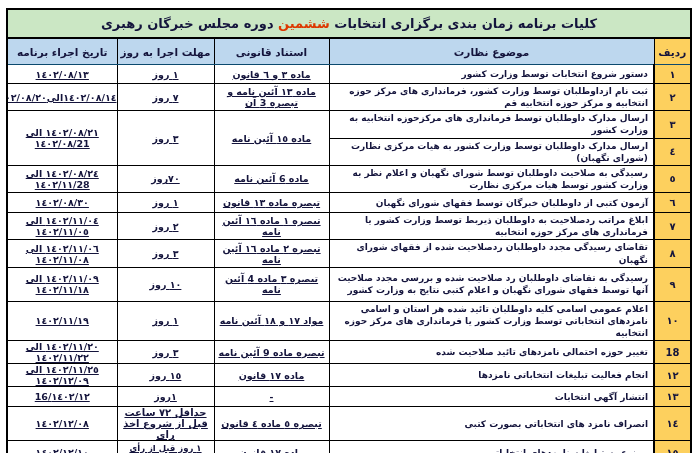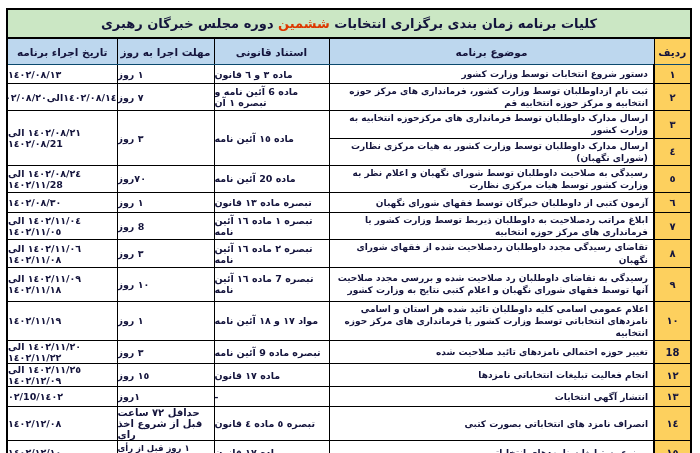--- a/index.html
+++ b/index.html
@@ -15,21 +15,21 @@
   col.w-deadline{width:97px}col.w-date{width:110px}
   .title-cell{background:var(--title-bg,#cbe7c4);height:27px;text-align:center;
               font-size:13px;border-bottom:2px solid #000;margin-top:40px;}
   .hl{color:var(--highlight,#dd3800);}
   th{background:var(--header-bg,#bdd7ee);height:25px;font-size:10.5px;
      text-align:center;border-bottom:1px solid #0c4a6e;}
   th.num-h{background:var(--num-bg,#fdd05e);}
   td.num{background:var(--num-bg,#fdd05e);text-align:center;font-size:10px;
          border-left-width:2px;}
   td.subj{text-align:right;font-size:9px;line-height:1.35;padding:1px 5px;}
-  td.c{text-align:left;font-size:9.5px;}
+  td.c{text-align:center;font-size:9.5px;text-decoration:underline;}
   td.small{font-size:10px;}
   td.msmall{font-size:8.5px;}
   tr.h16 td{height:16px}tr.h17 td{height:17px}tr.h21 td{height:21px}
   tr.h23 td{height:23px}tr.h24 td{height:24px}tr.h31 td{height:31px}
 </style>
 </head>
 <body>
 
 <div class="sheet">
 
@@ -40,83 +40,83 @@
         <col class="w-legal">
       <col class="w-deadline">
         <col class="w-date">
     </colgroup>
     <tbody>
         <tr>
       <td class="title-cell" colspan="5"><span>کلیات برنامه زمان بندی برگزاری انتخابات </span><span class="hl">ششمین</span><span> دوره مجلس خبرگان رهبری</span></td>
     </tr>
     <tr>
       <th class="num-h">ردیف</th>
-      <th>موضوع برنامه</th>
+      <th>موضوع نظارت</th>
       <th>استناد قانونی</th>
       <th>مهلت اجرا به روز</th>
       <th>تاریخ اجراء برنامه</th>
     </tr>
 
     <tr class="h16">
       <td class="num">١</td>
       <td class="subj">دستور شروع انتخابات توسط وزارت کشور</td>
       <td class="c">ماده ٣ و ٦ قانون</td>
       <td class="c">١ روز</td>
       <td class="c">١٤٠٢/٠٨/١٣</td>
     </tr>
     <tr class="h16">
       <td class="num">٢</td>
       <td class="subj">ثبت نام ازداوطلبان توسط وزارت کشور، فرمانداری های مرکز حوزه انتخابیه و مرکز حوزه انتخابیه قم</td>
-      <td class="c">ماده 6 آئین نامه و تبصره ١ آن</td>
+      <td class="c">ماده ١٣ آئین نامه و تبصره 3 آن</td>
       <td class="c">٧ روز</td>
       <td class="c">١٤٠٢/٠٨/١٤الی١٤٠٢/٠٨/٢٠</td>
     </tr>
     <tr class="h23">
       <td class="num">٣</td>
       <td class="subj">ارسال مدارک داوطلبان توسط فرمانداری های مرکزحوزه انتخابیه به وزارت کشور</td>
       <td class="c" rowspan="2">ماده ١٥ آئین نامه</td>
       <td class="c" rowspan="2">٣ روز</td>
       <td class="c" rowspan="2">١٤٠٢/٠٨/٢١ الی ١٤٠٢/٠٨/21</td>
     </tr>
     <tr class="h23">
       <td class="num">٤</td>
       <td class="subj">ارسال مدارک داوطلبان توسط وزارت کشور به هیات مرکزی نظارت (شورای نگهبان)</td>
     </tr>
     <tr class="h24">
       <td class="num">٥</td>
       <td class="subj">رسیدگی به صلاحیت داوطلبان توسط شورای نگهبان و اعلام نظر به وزارت کشور توسط هیات مرکزی نظارت</td>
-      <td class="c">ماده 20 آئین نامه</td>
+      <td class="c">ماده 6 آئین نامه</td>
       <td class="c">٧٠روز</td>
       <td class="c">١٤٠٢/٠٨/٢٤ الی ١٤٠٢/١١/28</td>
     </tr>
     <tr class="h17">
       <td class="num">٦</td>
       <td class="subj">آزمون کتبی از داوطلبان خبرگان توسط فقهای شورای نگهبان</td>
       <td class="c">تبصره ماده ١٣ قانون</td>
       <td class="c">١ روز</td>
       <td class="c">١٤٠٢/٠٨/٣٠</td>
     </tr>
     <tr class="h17">
       <td class="num">٧</td>
       <td class="subj">ابلاغ مراتب ردصلاحیت به داوطلبان ذیربط توسط وزارت کشور یا فرمانداری های مرکز حوزه انتخابیه</td>
       <td class="c">تبصره ١ ماده ١٦ آئین نامه</td>
-      <td class="c">8 روز</td>
+      <td class="c">٢ روز</td>
       <td class="c">١٤٠٢/١١/٠٤ الی ١٤٠٢/١١/٠٥</td>
     </tr>
     <tr class="h17">
       <td class="num">٨</td>
       <td class="subj">تقاضای رسیدگی مجدد داوطلبان ردصلاحیت شده از فقهای شورای نگهبان</td>
       <td class="c">تبصره ٢ ماده ١٦ آئین نامه</td>
       <td class="c">٣ روز</td>
       <td class="c">١٤٠٢/١١/٠٦ الی ١٤٠٢/١١/٠٨</td>
     </tr>
     <tr class="h31">
       <td class="num">٩</td>
       <td class="subj">رسیدگی به تقاضای داوطلبان رد صلاحیت شده و بررسی مجدد صلاحیت آنها توسط فقهای شورای نگهبان و اعلام کتبی نتایج به وزارت کشور</td>
-      <td class="c">تبصره 7 ماده ١٦ آئین نامه</td>
+      <td class="c">تبصره ٣ ماده 4 آئین نامه</td>
       <td class="c">١٠ روز</td>
       <td class="c">١٤٠٢/١١/٠٩ الی ١٤٠٢/١١/١٨</td>
     </tr>
     <tr class="h31">
       <td class="num">١٠</td>
       <td class="subj">اعلام عمومی اسامی کلیه داوطلبان تائید شده هر استان و اسامی نامزدهای انتخاباتی توسط وزارت کشور یا فرمانداری های مرکز حوزه انتخابیه</td>
       <td class="c">مواد ١٧ و ١٨ آئین نامه</td>
       <td class="c">١ روز</td>
       <td class="c">١٤٠٢/١١/١٩</td>
     </tr>
@@ -132,21 +132,21 @@
       <td class="subj">انجام فعالیت تبلیغات انتخاباتی نامزدها</td>
       <td class="c">ماده ١٧ قانون</td>
       <td class="c">١٥ روز</td>
       <td class="c">١٤٠٢/١١/٢٥ الی ١٤٠٢/١٢/٠٩</td>
     </tr>
     <tr class="h17">
       <td class="num">١٣</td>
       <td class="subj">انتشار آگهی انتخابات</td>
       <td class="c">-</td>
       <td class="c">١روز</td>
-      <td class="c">١٤٠٢/10/٠٢</td>
+      <td class="c">١٤٠٢/١٢/16</td>
     </tr>
     <tr class="h21">
       <td class="num">١٤</td>
       <td class="subj">انصراف نامزد های انتخاباتی بصورت کتبی</td>
       <td class="c">تبصره ٥ ماده ٤ قانون</td>
       <td class="c small">حداقل ٧٢ ساعت قبل از شروع اخذ رای</td>
       <td class="c">١٤٠٢/١٢/٠٨</td>
     </tr>
     <tr class="h21">
       <td class="num">١٥</td>

